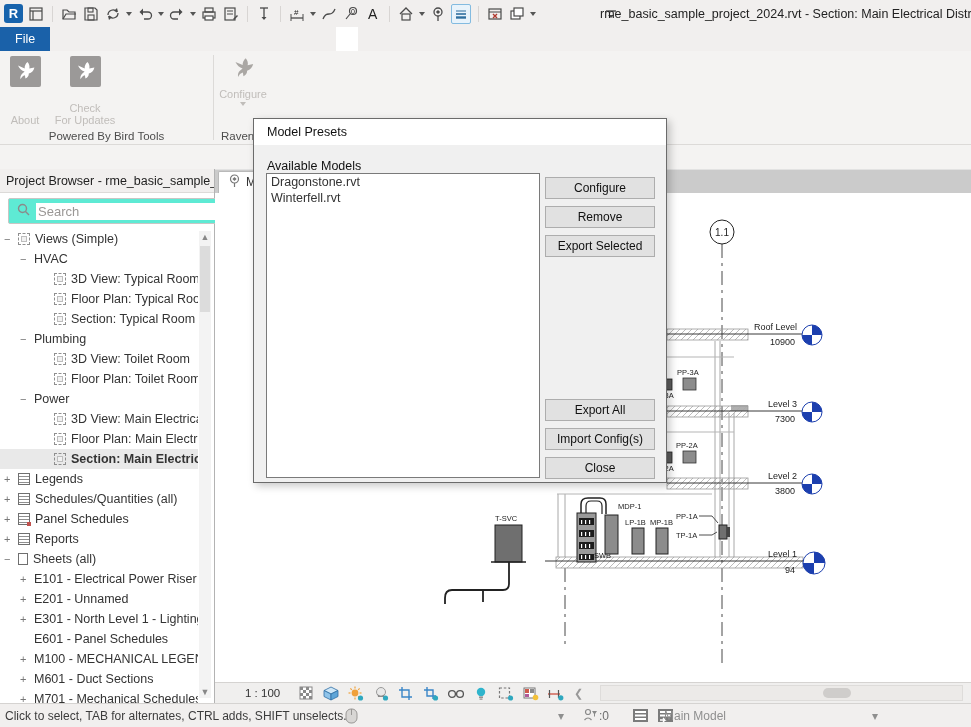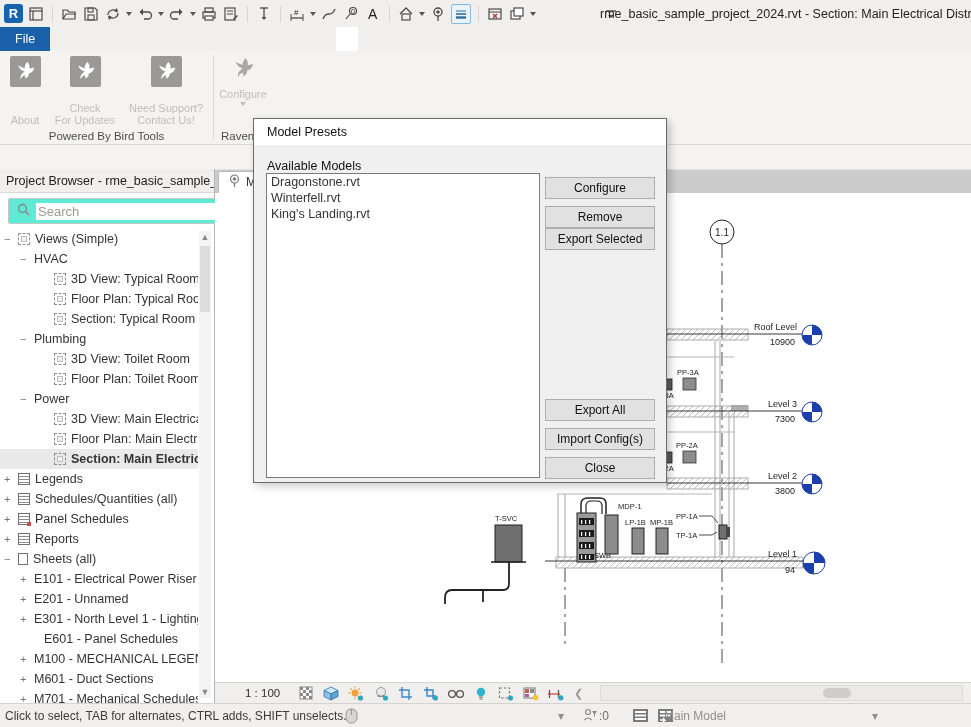--- a/index.html
+++ b/index.html
@@ -272,29 +272,20 @@
         </div>
         <div class="bigbtn" style="width:68px;">
           <span class="birdbox">
               <svg width="24" height="24" viewBox="0 0 24 24">
                 <path fill="#fff" d="M14.5 2c-2 1.6-3 4-2.8 6.4L5 5.6c1.6 3.2 3.8 5.2 6.6 5.9l-2.2 1.9c-1.7 1.5-2.4 3.6-1.9 5.9.9-2.1 2.3-3.5 4.4-4.1l.5 3.4c2.2-.9 3.5-2.8 3.4-5.1 2.9-.8 4.9-3 5.6-6.1l-5.1 1.2c.6-2.3 0-4.5-1.8-6.6z"></path>
               </svg>
             </span>
           <span class="lbl">Check
 For Updates</span>
         </div>
-        <div class="bigbtn" style="width:84px;">
-          <span class="birdbox">
-              <svg width="24" height="24" viewBox="0 0 24 24">
-                <path fill="#fff" d="M14.5 2c-2 1.6-3 4-2.8 6.4L5 5.6c1.6 3.2 3.8 5.2 6.6 5.9l-2.2 1.9c-1.7 1.5-2.4 3.6-1.9 5.9.9-2.1 2.3-3.5 4.4-4.1l.5 3.4c2.2-.9 3.5-2.8 3.4-5.1 2.9-.8 4.9-3 5.6-6.1l-5.1 1.2c.6-2.3 0-4.5-1.8-6.6z"></path>
-              </svg>
-            </span>
-          <span class="lbl">Need Support?
-Contact Us!</span>
-        </div>
       </div>
       <div class="panel-label">Powered By Bird Tools</div>
     </div>
     <div class="vdiv"></div>
     <div class="rpanel" style="width:60px;">
       <div class="btnrow" style="justify-content:center;">
         <div class="bigbtn" style="width:56px;">
           <span><svg width="26" height="26" viewBox="0 0 24 24">
                 <path fill="#aaa7a4" d="M14.5 2c-2 1.6-3 4-2.8 6.4L5 5.6c1.6 3.2 3.8 5.2 6.6 5.9l-2.2 1.9c-1.7 1.5-2.4 3.6-1.9 5.9.9-2.1 2.3-3.5 4.4-4.1l.5 3.4c2.2-.9 3.5-2.8 3.4-5.1 2.9-.8 4.9-3 5.6-6.1l-5.1 1.2c.6-2.3 0-4.5-1.8-6.6z"></path>
               </svg></span>
@@ -435,21 +426,21 @@
 
             <span class="tlabel">E201 - Unnamed</span>
           </div>
 
           <div class="trow" style="padding-left: 20px;">
             <span class="exp">+</span>
 
             <span class="tlabel">E301 - North Level 1 - Lighting</span>
           </div>
 
-          <div class="trow" style="padding-left: 30px;">
+          <div class="trow" style="padding-left: 20px;">
             <span class="exp"></span>
 
             <span class="tlabel">E601 - Panel Schedules</span>
           </div>
 
           <div class="trow" style="padding-left: 20px;">
             <span class="exp">+</span>
 
             <span class="tlabel">M100 - MECHANICAL LEGEND</span>
           </div>
@@ -749,27 +740,26 @@
     <span class="sb-item" style="left:872px;">▾</span>
   </div>
 
   <div class="dialog">
     <div class="dlg-title">Model Presets</div>
     <div class="dlg-label">Available Models</div>
     <div class="dlg-list">
 
     <div class="lbitem">Dragonstone.rvt</div>
         <div class="lbitem">Winterfell.rvt</div>
-        <div class="lbitem">King's Landing.rvt</div>
       </div>
     <div>
 
     <button class="dlg-btn" style="top: 58px;">Configure</button>
         <button class="dlg-btn" style="top: 87px;">Remove</button>
-        <button class="dlg-btn" style="top: 109px;">Export Selected</button>
+        <button class="dlg-btn" style="top: 116px;">Export Selected</button>
       </div>
     <div>
 
     <button class="dlg-btn" style="top: 280px;">Export All</button>
         <button class="dlg-btn" style="top: 309px;">Import Config(s)</button>
         <button class="dlg-btn" style="top: 338px;">Close</button>
       </div>
   </div>
 
 </div>

